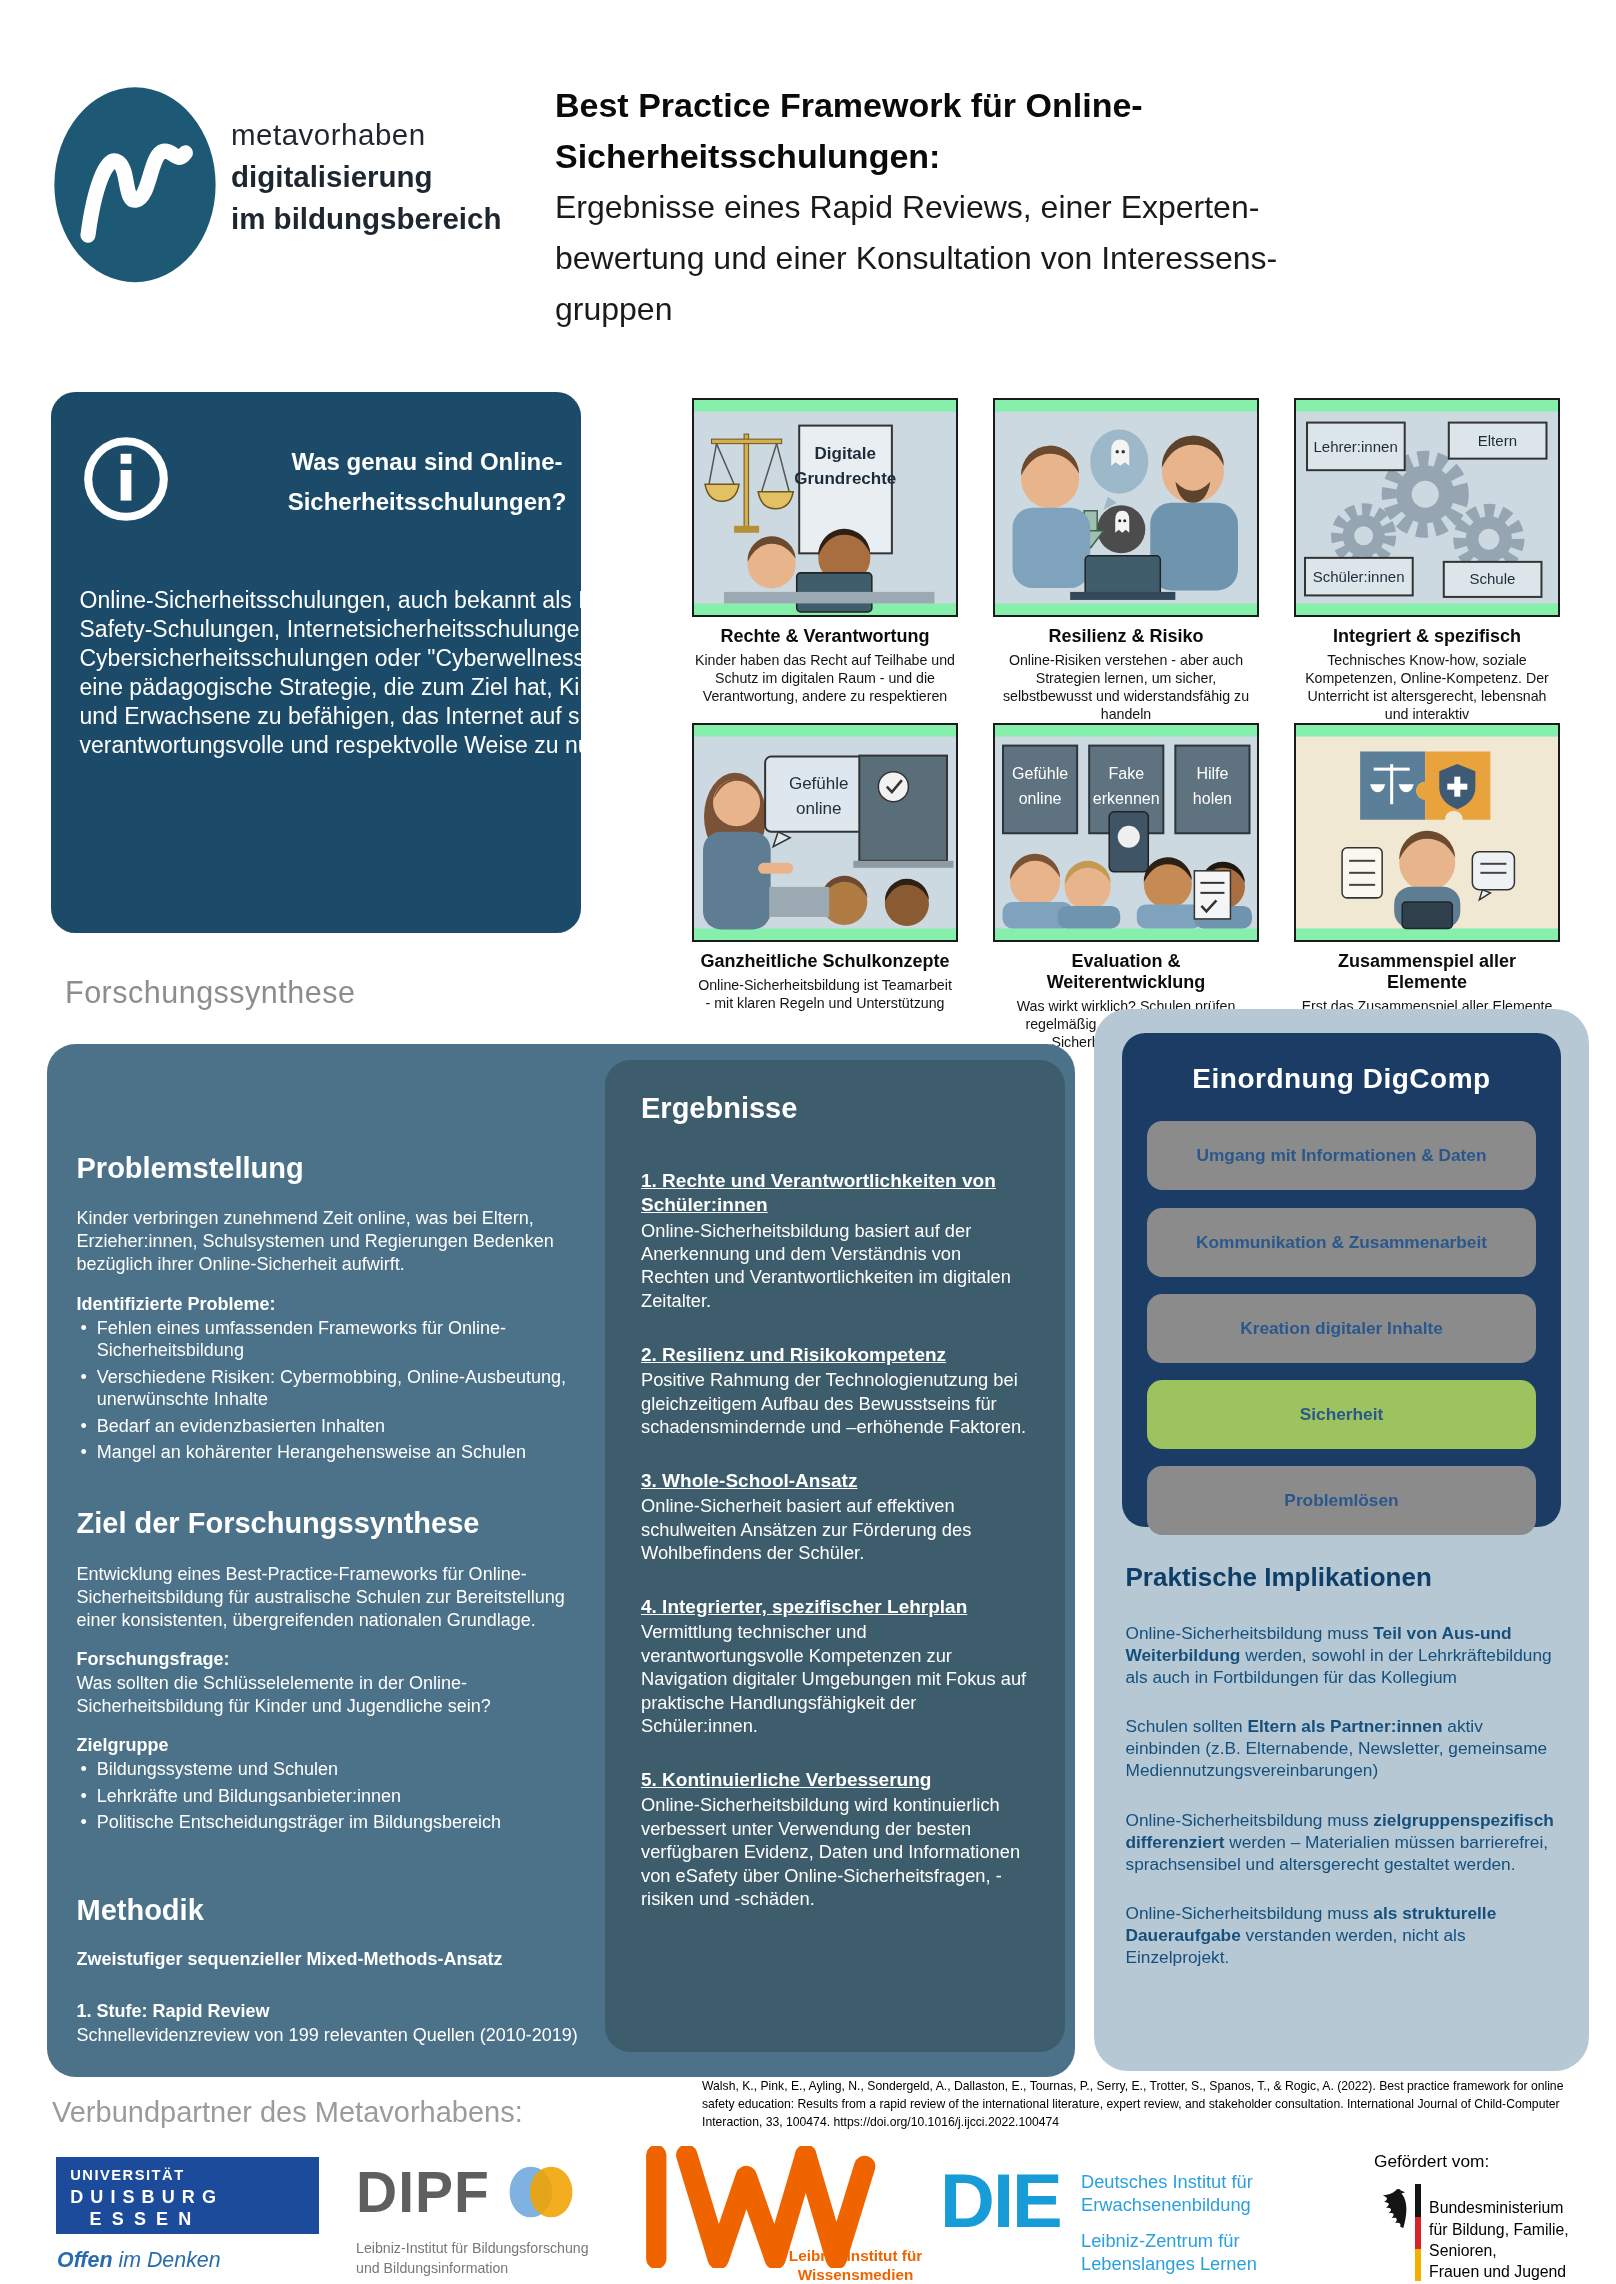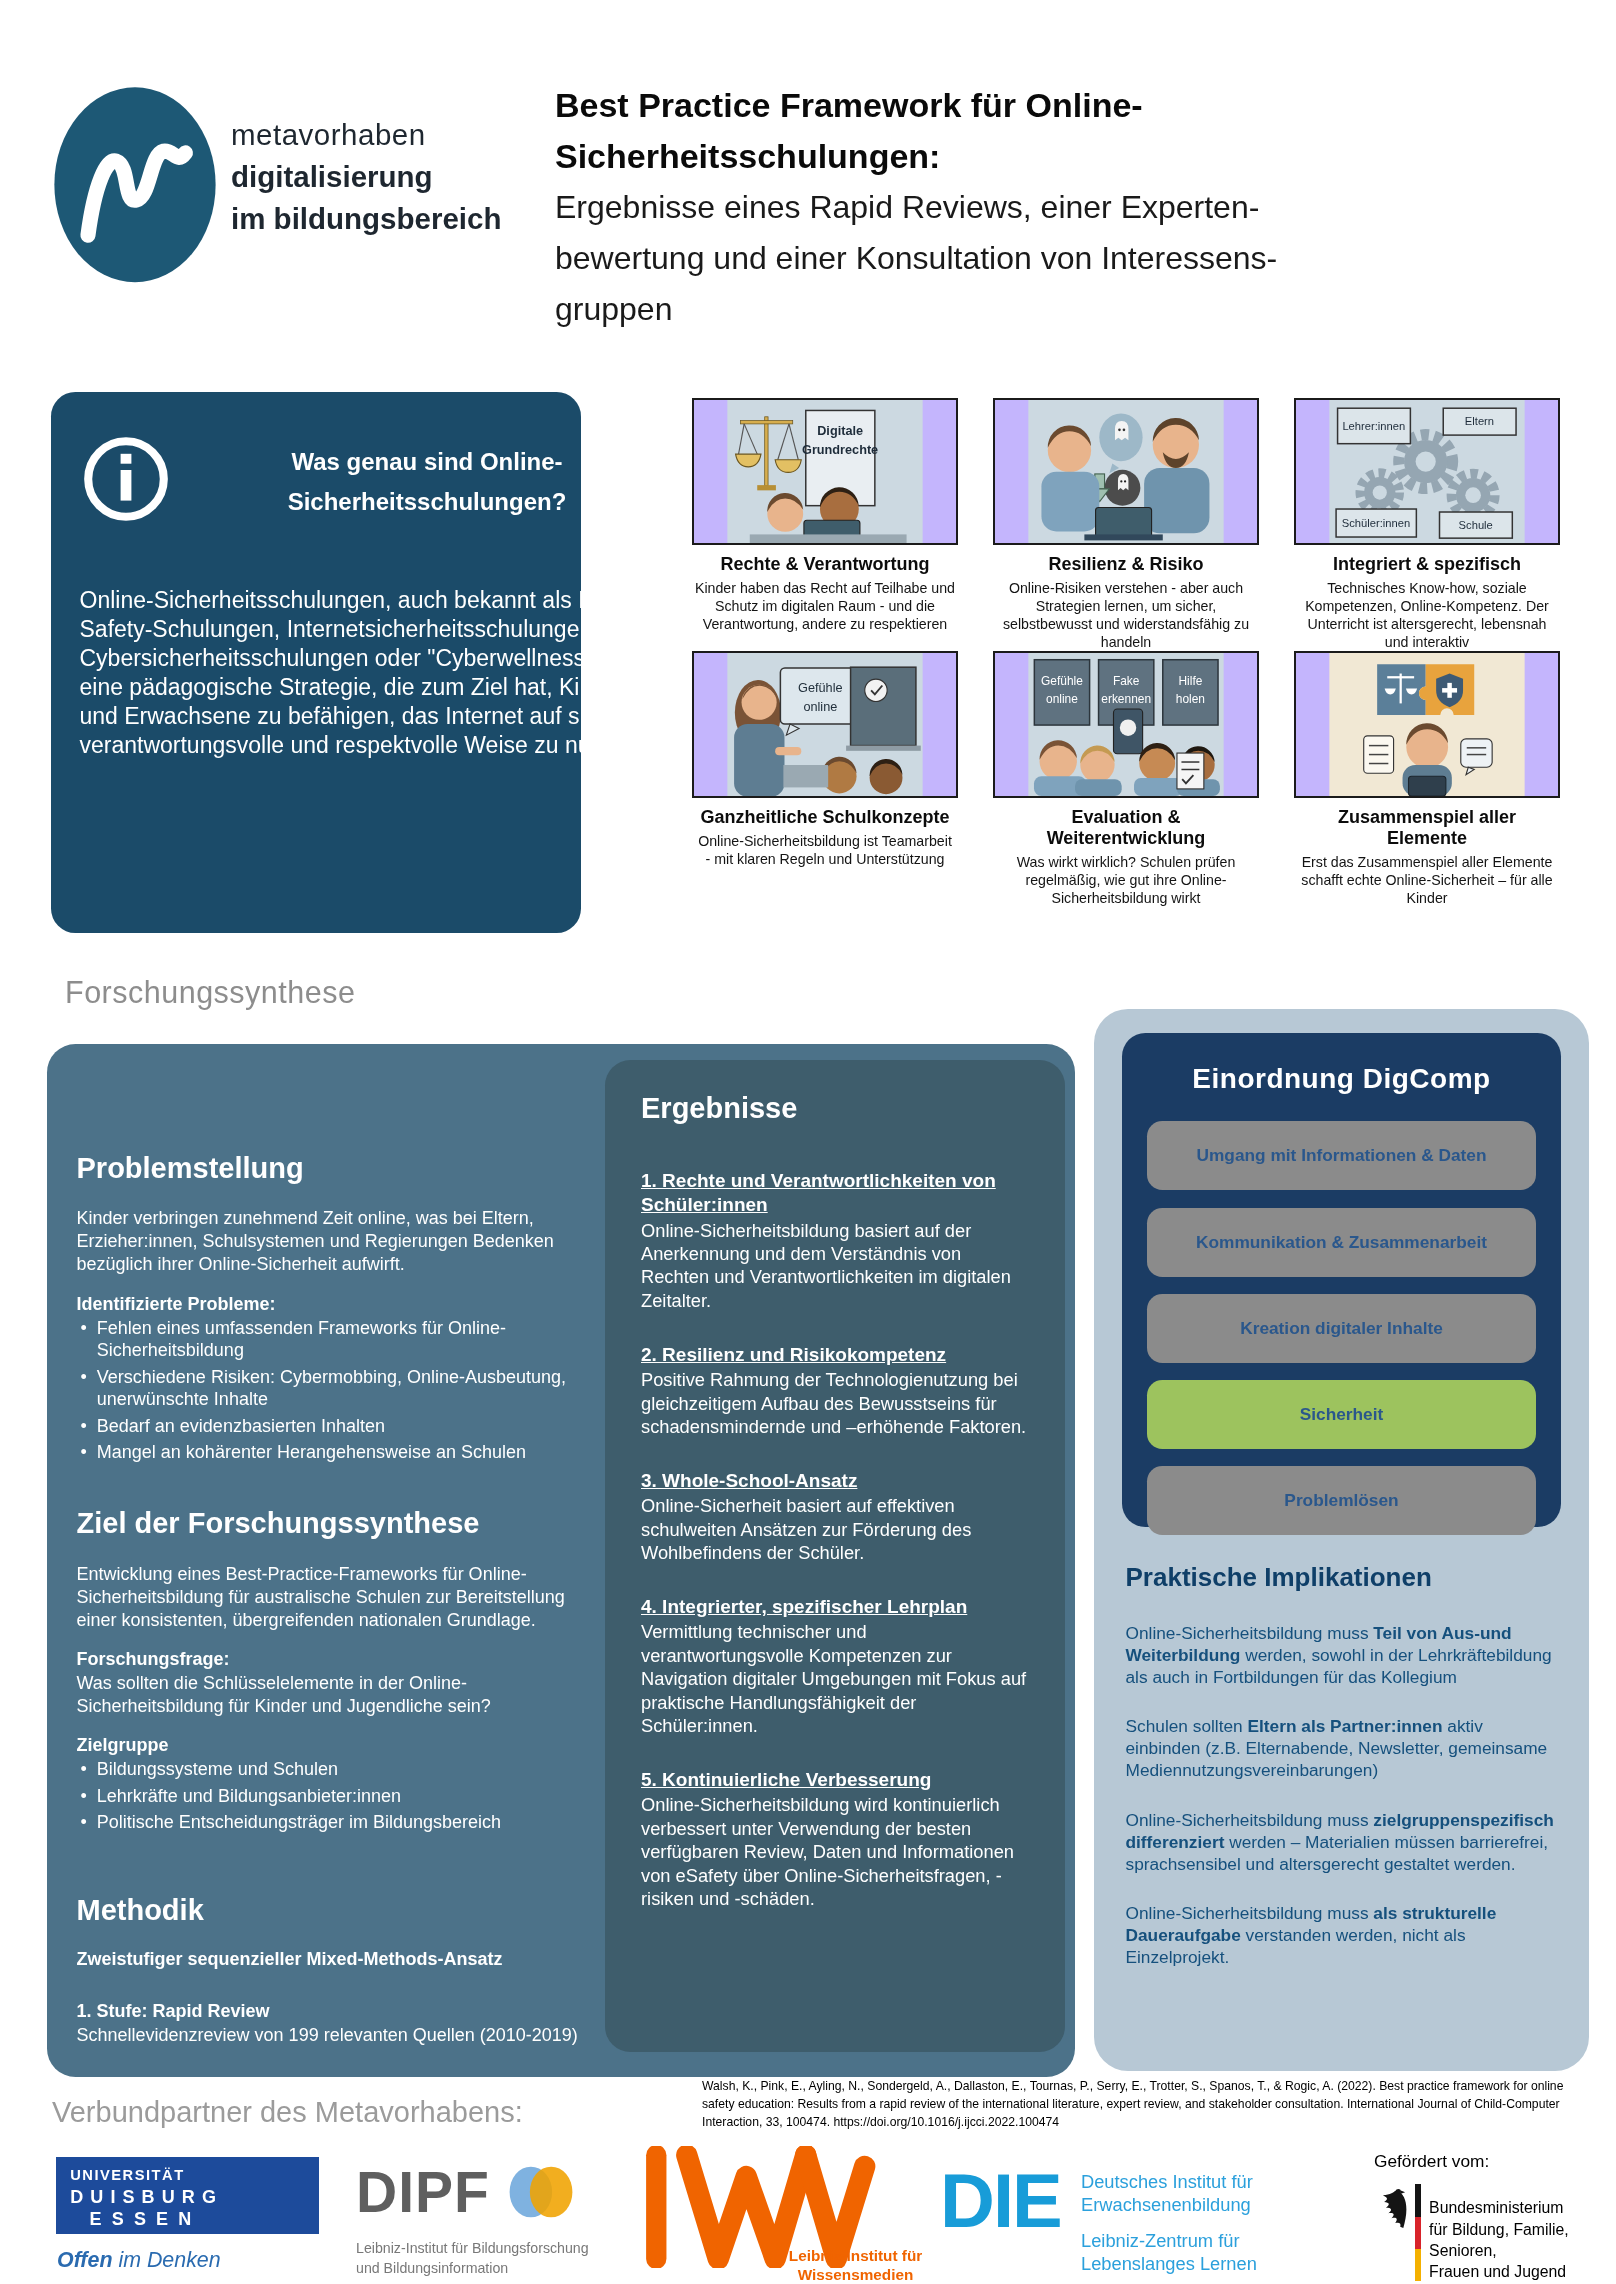--- a/index.html
+++ b/index.html
@@ -22,21 +22,21 @@
   .info-box{left:51px;top:392px;width:530px;height:541px;background:#1b4b69;border-radius:24.4px;}
   .info-icon{left:29.5px;top:42px;width:90px;height:90px;}
   .info-heading{left:137px;top:50px;width:478px;text-align:center;color:#fff;
                 font-size:24px;font-weight:700;line-height:40px;}
   .info-body{left:28.5px;top:194px;width:590px;color:#fff;font-size:23px;line-height:29px;}
 
   
   .panels-grid{left:692px;top:398px;width:867px;display:grid;
                grid-template-columns:266px 266px 266px;column-gap:35px;row-gap:0;}
   .panel-cell{display:flex;flex-direction:column;}
-  .panel-art{height:147px;border:2px solid #1b1b1b;background:#c4b5fd;box-sizing:border-box;}
+  .panel-art{height:219px;border:2px solid #1b1b1b;background:#86efac;box-sizing:border-box;}
   .panel-art svg{width:100%;height:100%;display:block;}
   .panel-caption{min-height:97px;padding:7.1px 2px 0;}
   .row2 .panel-caption{min-height:81px;}
   .panel-title{font-size:18px;font-weight:700;text-align:center;margin:2px 0 4.1px;color:#0c0c0c;}
   .panel-text{font-size:14.2px;line-height:18px;text-align:center;color:#141414;}
 
   
   .section-label{left:65px;top:975px;font-size:30.5px;color:#8d8d8d;letter-spacing:0.5px;}
   .research-panel{left:47px;top:1044px;width:1028px;height:1033px;background:#4c7289;border-radius:28.5px;}
   .left-col{position:absolute;left:29.5px;top:108px;width:508px;color:#fff;}
@@ -437,21 +437,21 @@
       <div class="res-item">
         <p class="res-title">3. Whole-School-Ansatz</p>
         <p class="res-body">Online-Sicherheit basiert auf effektiven schulweiten Ansätzen zur Förderung des Wohlbefindens der Schüler.</p>
       </div>
       <div class="res-item">
         <p class="res-title">4. Integrierter, spezifischer Lehrplan</p>
         <p class="res-body">Vermittlung technischer und verantwortungsvolle Kompetenzen zur Navigation digitaler Umgebungen mit Fokus auf praktische Handlungsfähigkeit der Schüler:innen.</p>
       </div>
       <div class="res-item">
         <p class="res-title">5. Kontinuierliche Verbesserung</p>
-        <p class="res-body">Online-Sicherheitsbildung wird kontinuierlich verbessert unter Verwendung der besten verfügbaren Review, Daten und Informationen von eSafety über Online-Sicherheitsfragen, -risiken und -schäden.</p>
+        <p class="res-body">Online-Sicherheitsbildung wird kontinuierlich verbessert unter Verwendung der besten verfügbaren Evidenz, Daten und Informationen von eSafety über Online-Sicherheitsfragen, -risiken und -schäden.</p>
       </div>
     </div>
   </div>
 
   <div class="abs digcomp-col">
     <div class="digcomp-box">
       <div class="digcomp-title">Einordnung  DigComp</div>
       <div class="pill">
         <span>Umgang mit Informationen &amp; Daten</span>
       </div>

